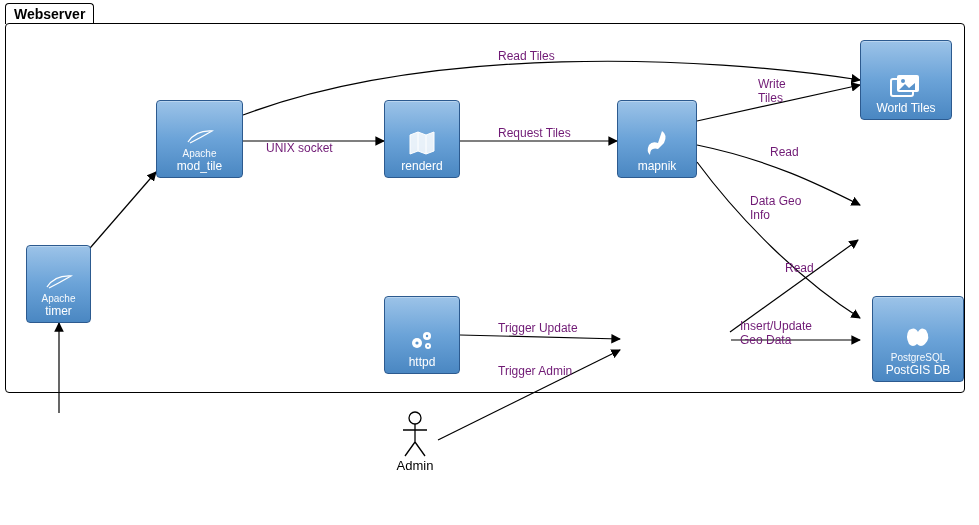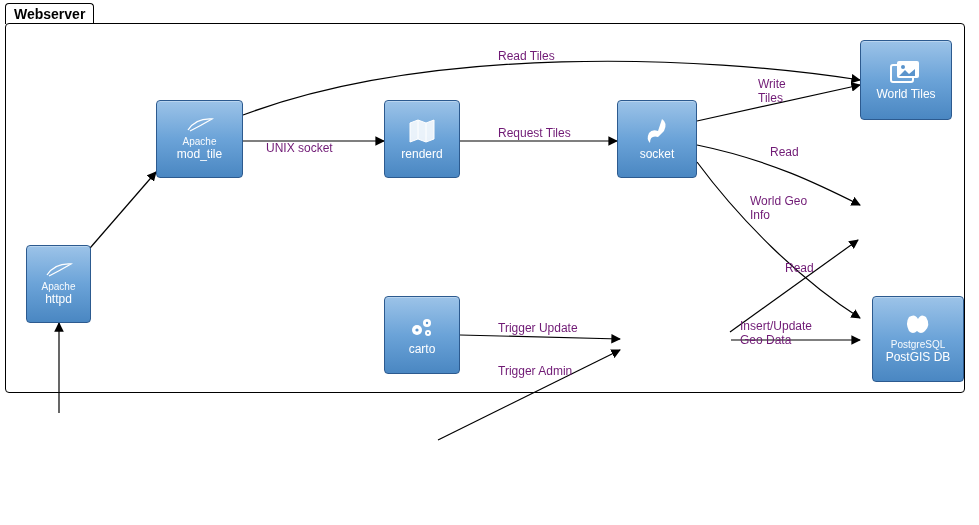--- a/index.html
+++ b/index.html
@@ -1,20 +1,20 @@
 <!DOCTYPE html>
 <html><head>
 <meta charset="utf-8">
 <style>
   *{box-sizing:border-box;margin:0;padding:0}
   body{font-family:Arial,Helvetica,sans-serif;background:#fff;color:#000;font-size:13px}
   #canvas{position:relative;width:979px;height:479px}
   .frame{position:absolute;border:1.5px solid #000;border-radius:4px}
   .frame-tab{position:absolute;border:1.5px solid #000;border-bottom:none;border-top-left-radius:4px;border-top-right-radius:4px;background:#fff;padding:2px 8px;font-weight:bold;font-size:14px}
-  .node{position:absolute;border:1.5px solid #2c5a8f;border-radius:4px;background:linear-gradient(to bottom,#9cc3e8 0%,#6ba3d8 50%,#4a87c2 100%);color:#fff;text-align:center;display:flex;flex-direction:column;align-items:center;justify-content:center;padding:4px;box-shadow:0 1px 0 rgba(255,255,255,.3) inset}
+  .node{position:absolute;border:1.5px solid #2c5a8f;border-radius:4px;background:linear-gradient(to bottom,#9cc3e8 0%,#6ba3d8 50%,#4a87c2 100%);color:#fff;text-align:center;display:flex;flex-direction:column;align-items:center;justify-content:flex-end;padding:4px;box-shadow:0 1px 0 rgba(255,255,255,.3) inset}
   .node .icon{margin-bottom:2px;display:flex;align-items:center;justify-content:center}
   .node .caption{font-size:12px;line-height:1.2}
   .node .sup{font-size:10px;opacity:.95}
   .actor{position:absolute;text-align:center}
   .actor svg{display:block;margin:0 auto}
   .lbl{position:absolute;font-size:12px;line-height:1.15;color:#701a75;white-space:pre}
   svg#edges{position:absolute;left:0;top:0;pointer-events:none}
 </style>
 </head>
 <body>
@@ -46,21 +46,21 @@
     </g>
   </svg>
 
   <div class="node" style="left:26px;top:245px;width:65px;height:78px">
     <span class="icon">
         <svg width="28" height="18">
           <path d="M2,14 Q10,2 26,3 Q14,10 4,15" fill="none" stroke="#fff" stroke-width="1.3"></path>
         </svg>
       </span>
     <span class="sup">Apache</span>
-    <span class="caption">httpd</span>
+    <span class="caption">timer</span>
   </div>
 
   <div class="node" style="left:156px;top:100px;width:87px;height:78px">
     <span class="icon">
         <svg width="28" height="18">
           <path d="M2,14 Q10,2 26,3 Q14,10 4,15" fill="none" stroke="#fff" stroke-width="1.3"></path>
         </svg>
       </span>
     <span class="sup">Apache</span>
     <span class="caption">mod_tile</span>
@@ -74,21 +74,21 @@
       </span>
     <span class="caption">renderd</span>
   </div>
 
   <div class="node" style="left:617px;top:100px;width:80px;height:78px">
     <span class="icon">
         <svg width="26" height="28">
           <path d="M18,2 Q24,6 20,14 L14,20 Q6,18 6,26 Q2,22 5,16 Q8,12 14,14 Z" fill="#fff"></path>
         </svg>
       </span>
-    <span class="caption">socket</span>
+    <span class="caption">mapnik</span>
   </div>
 
   <div class="node" style="left:860px;top:40px;width:92px;height:80px">
     <span class="icon">
         <svg width="34" height="26">
           <rect x="2" y="6" width="22" height="17" rx="2" fill="none" stroke="#fff" stroke-width="2"></rect>
           <rect x="8" y="2" width="22" height="17" rx="2" fill="#fff"></rect>
           <circle cx="14" cy="8" r="2" fill="#5a94cc"></circle>
           <path d="M10,17 L16,11 L20,15 L26,10 L26,17 Z" fill="#5a94cc"></path>
         </svg>
@@ -115,33 +115,40 @@
             <circle cx="20" cy="9" r="4"></circle>
             <circle cx="21" cy="19" r="3"></circle>
           </g>
           <g fill="#5a94cc">
             <circle cx="10" cy="16" r="1.6"></circle>
             <circle cx="20" cy="9" r="1.2"></circle>
             <circle cx="21" cy="19" r="1"></circle>
           </g>
         </svg>
       </span>
-    <span class="caption">carto</span>
+    <span class="caption">httpd</span>
   </div>
 
 
 
+  <div class="actor" style="left:390px;top:410px;width:50px">
+    <svg width="32" height="48">
+      <circle cx="16" cy="8" r="6" fill="none" stroke="#000" stroke-width="1.3"></circle>
+      <path d="M16,14 V32 M4,20 H28 M16,32 L6,46 M16,32 L26,46" stroke="#000" stroke-width="1.3" fill="none"></path>
+    </svg>
+    <div>Admin</div>
+  </div>
 
   <div class="lbl" style="left:266px;top:142px">UNIX socket</div>
   <div class="lbl" style="left:498px;top:127px">Request Tiles</div>
   <div class="lbl" style="left:498px;top:50px">Read Tiles</div>
   <div class="lbl" style="left:758px;top:78px">Write
 Tiles</div>
   <div class="lbl" style="left:770px;top:146px">Read</div>
-  <div class="lbl" style="left:750px;top:195px">World Geo
+  <div class="lbl" style="left:750px;top:195px">Data Geo
 Info</div>
   <div class="lbl" style="left:785px;top:262px">Read</div>
   <div class="lbl" style="left:740px;top:320px">Insert/Update
 Geo Data</div>
   <div class="lbl" style="left:498px;top:322px">Trigger Update</div>
   <div class="lbl" style="left:498px;top:365px">Trigger Admin</div>
 
 </div>
 
 </body></html>

